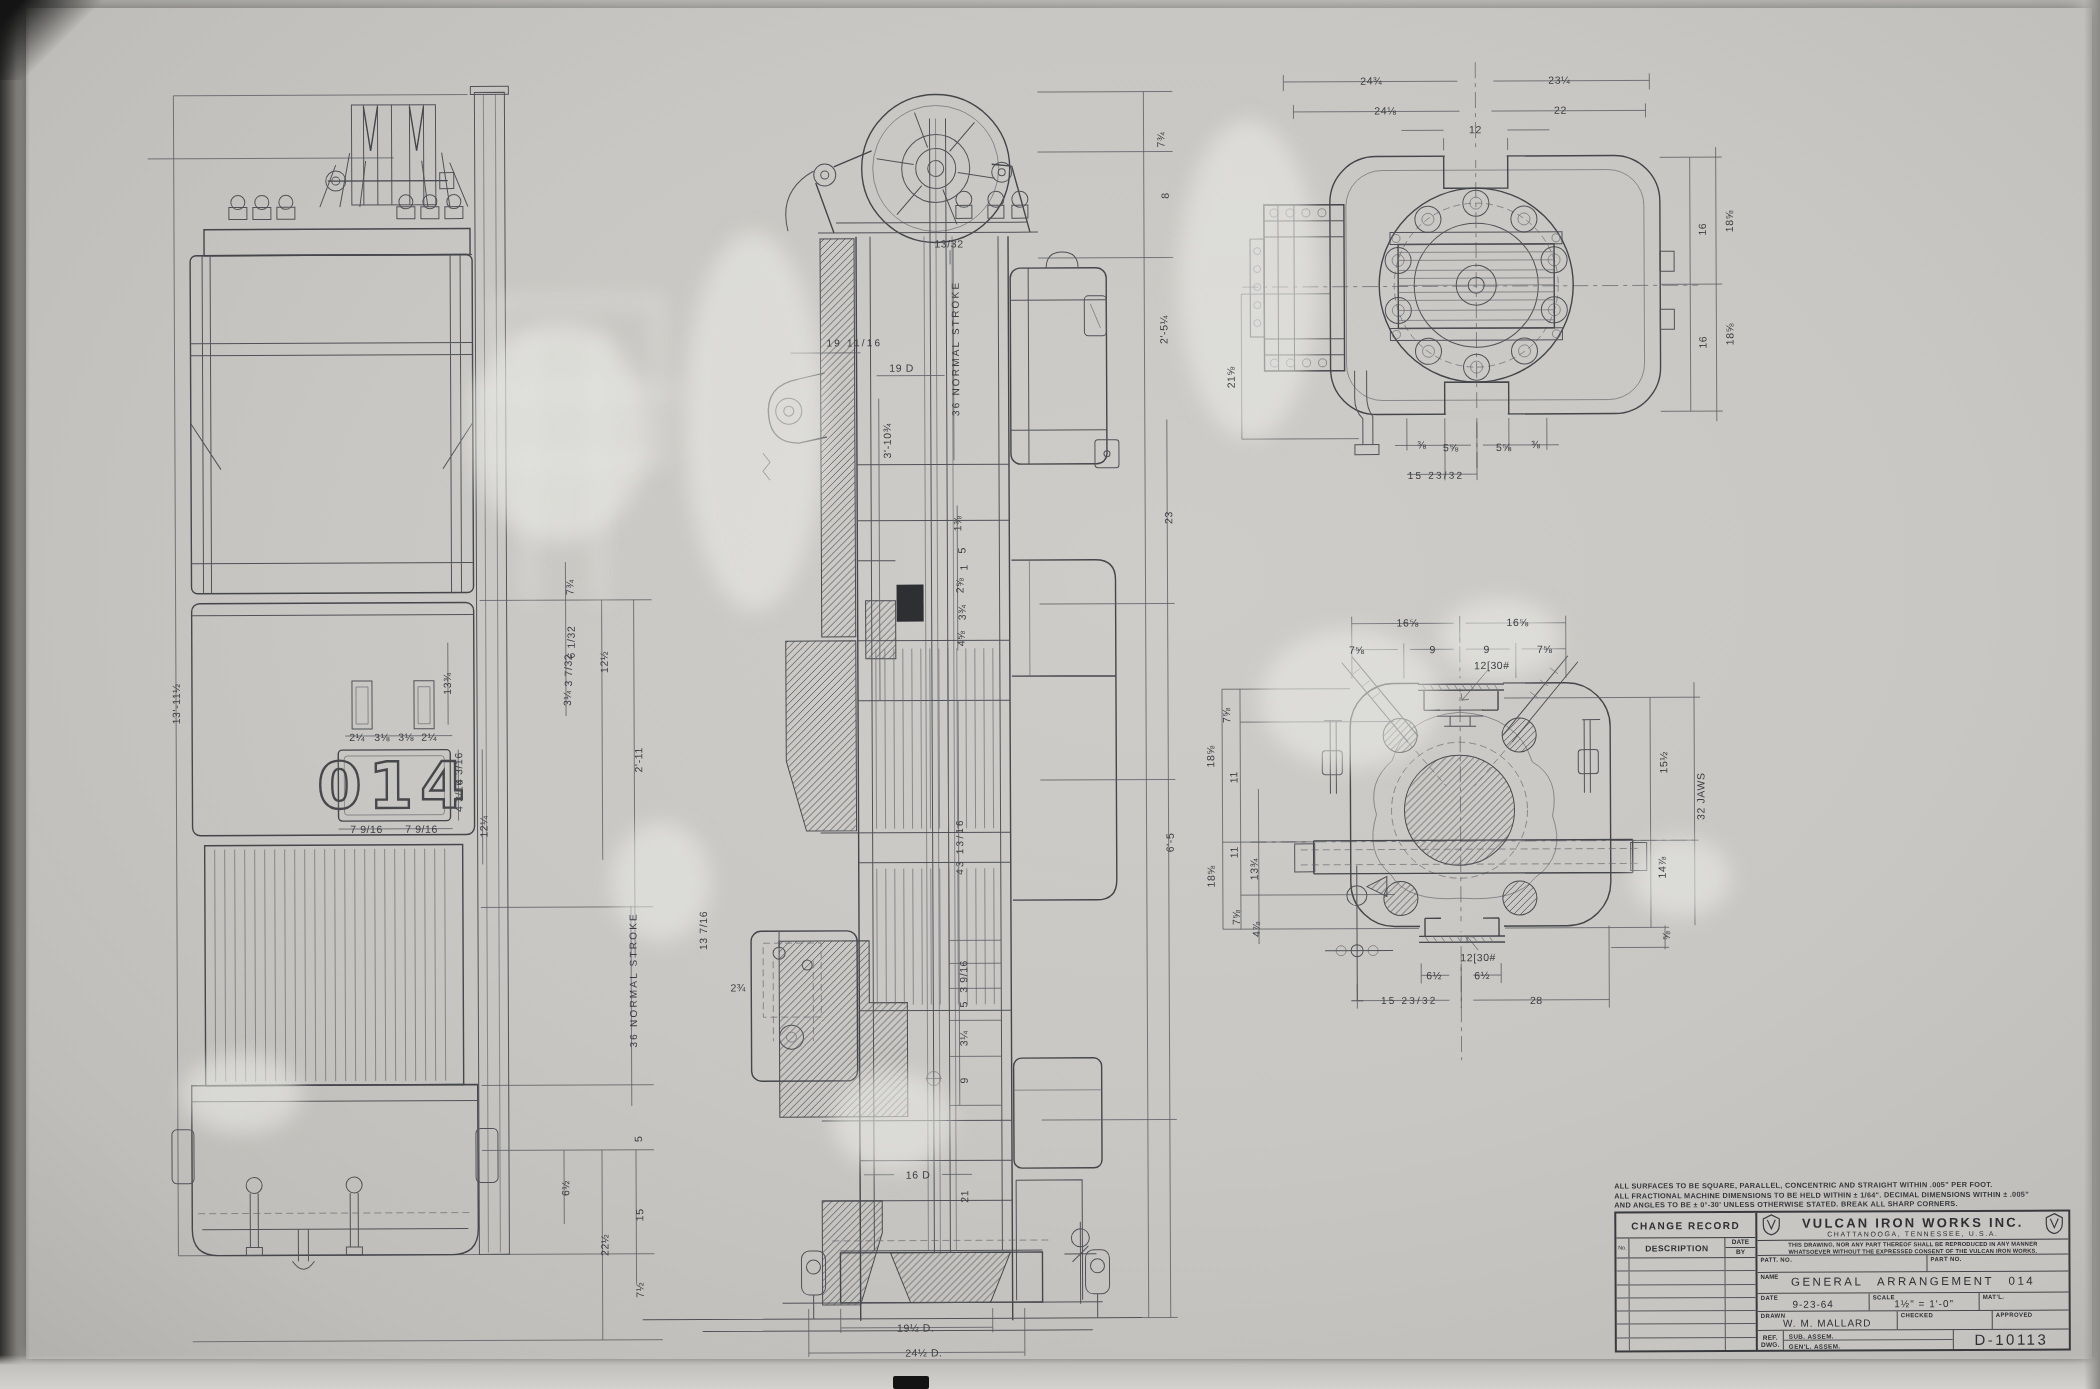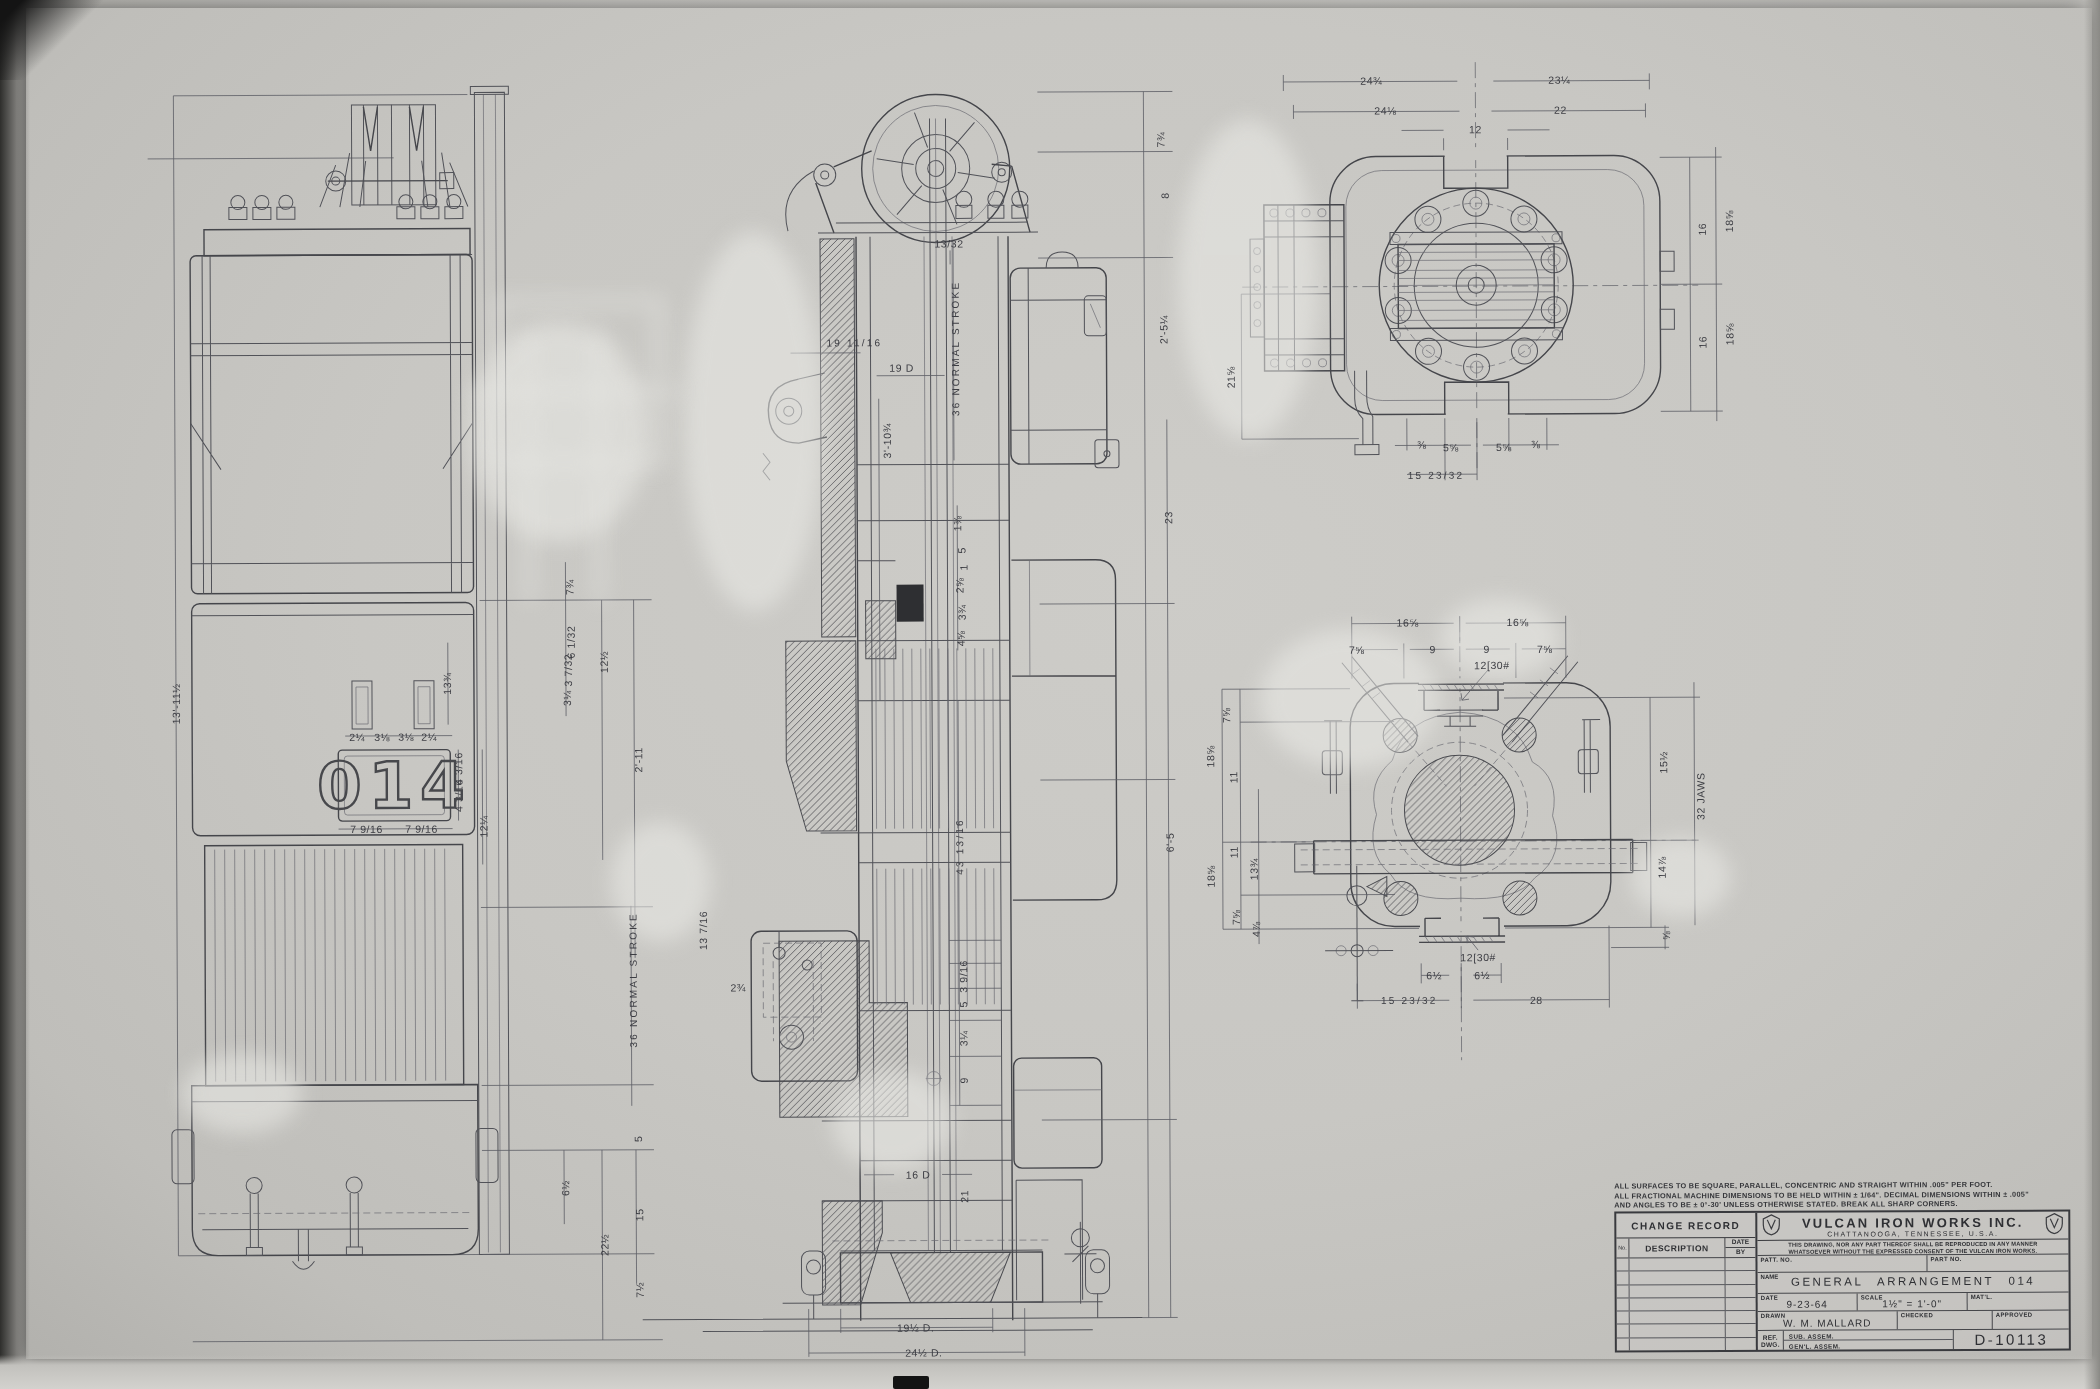--- a/index.html
+++ b/index.html
@@ -550,21 +550,21 @@
             </div>
         <div class="cell">
               <span class="lab">PART NO.</span>
             </div>
       </div>
       <div class="name-row">
         <span class="lab">NAME</span>
         <span class="name-val">GENERAL ARRANGEMENT 014</span>
       </div>
       <div class="ds-row">
-        <div class="cell" style="width:100px;">
+        <div class="cell" style="width:112px;">
           <span class="lab">DATE</span>
           <span class="val">9-23-64</span>
         </div>
         <div class="cell" style="width:110px;">
           <span class="lab">SCALE</span>
           <span class="val">1½" = 1'-0"</span>
         </div>
         <div class="cell">
           <span class="lab">MAT'L.</span>
         </div>

